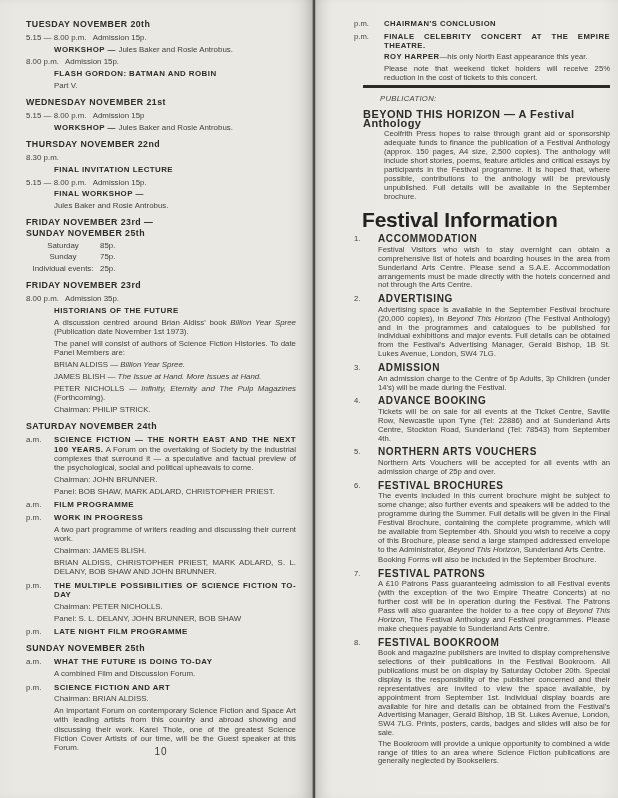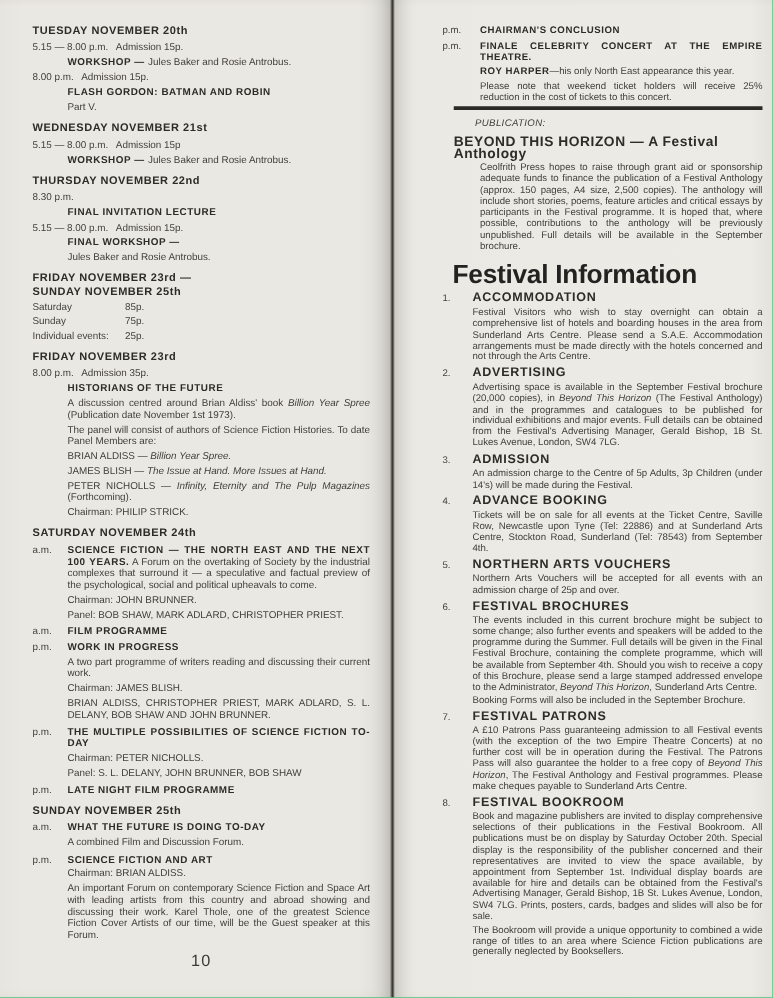--- a/index.html
+++ b/index.html
@@ -37,21 +37,21 @@
   .page-left { font-size:7.9px; line-height:9.3px; }
   .page-left .blk { margin-top:2.5px; }
   .b { font-weight:bold; color:#2d2c28; letter-spacing:.45px; }
   .i { font-style:italic; }
   .day { font-weight:bold; color:#2c2b27; font-size:8.8px; letter-spacing:.8px; margin-top:8px !important; }
   .day.tight { margin-top:1px !important; }
   .time { white-space:pre-wrap; margin-top:3.5px !important; }
   .event { margin-left:28px; }
   .body { margin-left:28px; text-align:justify; }
   .bodyflush { text-align:left; }
-  .pair { display:flex; }
+  .pair { display:flex;text-align:center; }
   .pair .c1 { width:74px; flex:none; }
   .labeled { display:flex; margin-top:4px !important; }
   .page-left .labeled .lab { width:28px; flex:none; }
   .labeled .cont { flex:1; text-align:justify; }
   .blk:first-child { margin-top:0 !important; }
 
   
   .page-right { font-size:7.7px; line-height:8.9px; }
   .page-right .blk { margin-top:2.5px; }
   .page-right .labeled .lab { width:30px; flex:none; }
@@ -59,22 +59,22 @@
   .rule { height:3px; background:#2b2a27; margin:9px 0 7px 9px; }
   .pub { margin-left:26px; font-style:italic; letter-spacing:.3px; margin-top:7px !important; }
   .anth { margin-left:9px; font-weight:bold; color:#2d2c28; font-size:11px; letter-spacing:.35px; margin-top:6px !important; }
   .bighead { margin-left:8px; font-weight:bold; color:#232220; font-size:21px; line-height:20px; letter-spacing:-.2px; margin-top:9px !important; margin-bottom:2px; }
   .numbered { display:flex; margin-top:5px !important; }
   .numbered .lab { width:24px; flex:none; }
   .numbered .cont { flex:1; font-weight:bold; color:#2d2c28; font-size:10px; letter-spacing:.6px; }
   .nbody { margin-left:24px; text-align:justify; margin-top:1.5px !important; }
 
   .pagenum {
-    position:absolute; bottom:25px; left:0; right:0;
-    text-align:center; font-size:13px; color:#3c3b37; letter-spacing:1px;
+    position:absolute; bottom:42px; left:0; right:0;
+    text-align:center; font-size:10px; color:#3c3b37; letter-spacing:1px;
   }
   .page-left .pagenum { padding-left:10px; }
   .page-right .pagenum { padding-right:0; }
 </style>
 </head>
 <body>
 
 <div class="spread">
   <div class="page page-left">
     <div class="content" id="left-blocks">

